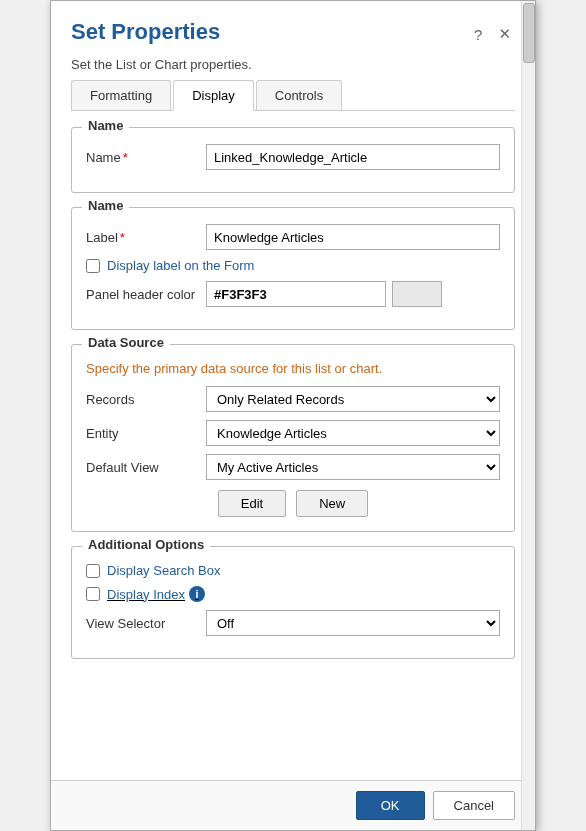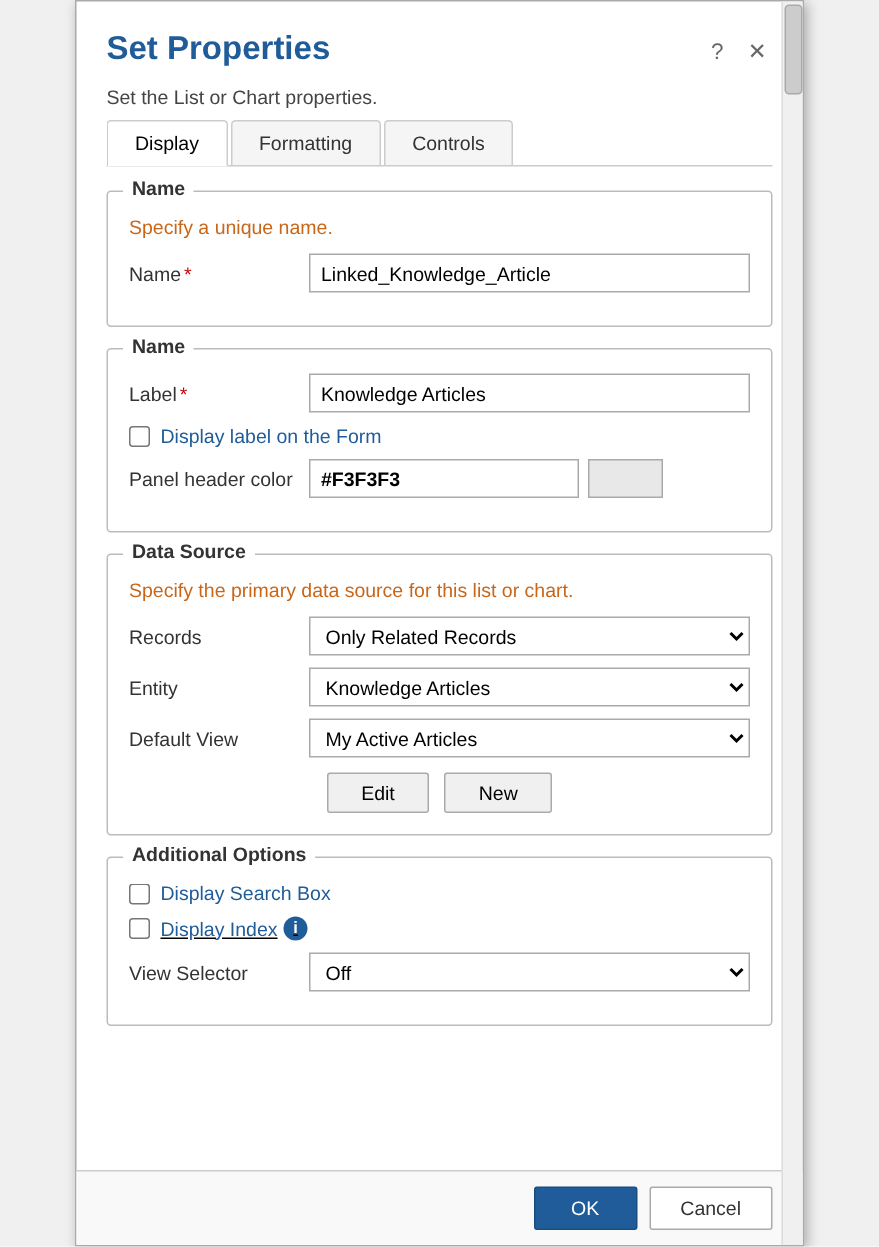--- a/index.html
+++ b/index.html
@@ -251,29 +251,28 @@
     </div>
     <div class="dialog-header-actions">
       <span>?</span>
       <span>✕</span>
     </div>
   </div>
 
   <div class="dialog-body">
 
     <div class="tabs">
+      <div class="tab">Formatting</div>
       <div class="tab active">Display</div>
-      <div class="tab">Formatting</div>
       <div class="tab">Controls</div>
     </div>
 
     <div class="field-group">
       <div class="field-group-legend">Name</div>
       <div class="field-group-content">
-        <div class="field-group-desc">Specify a unique name.</div>
         <div class="form-row">
           <div class="form-label">
             <span>Name</span><span class="required-star">*</span>
           </div>
           <input class="form-input" type="text" value="Linked_Knowledge_Article" style="">
         </div>
       </div>
     </div>
 
     <div class="field-group">

